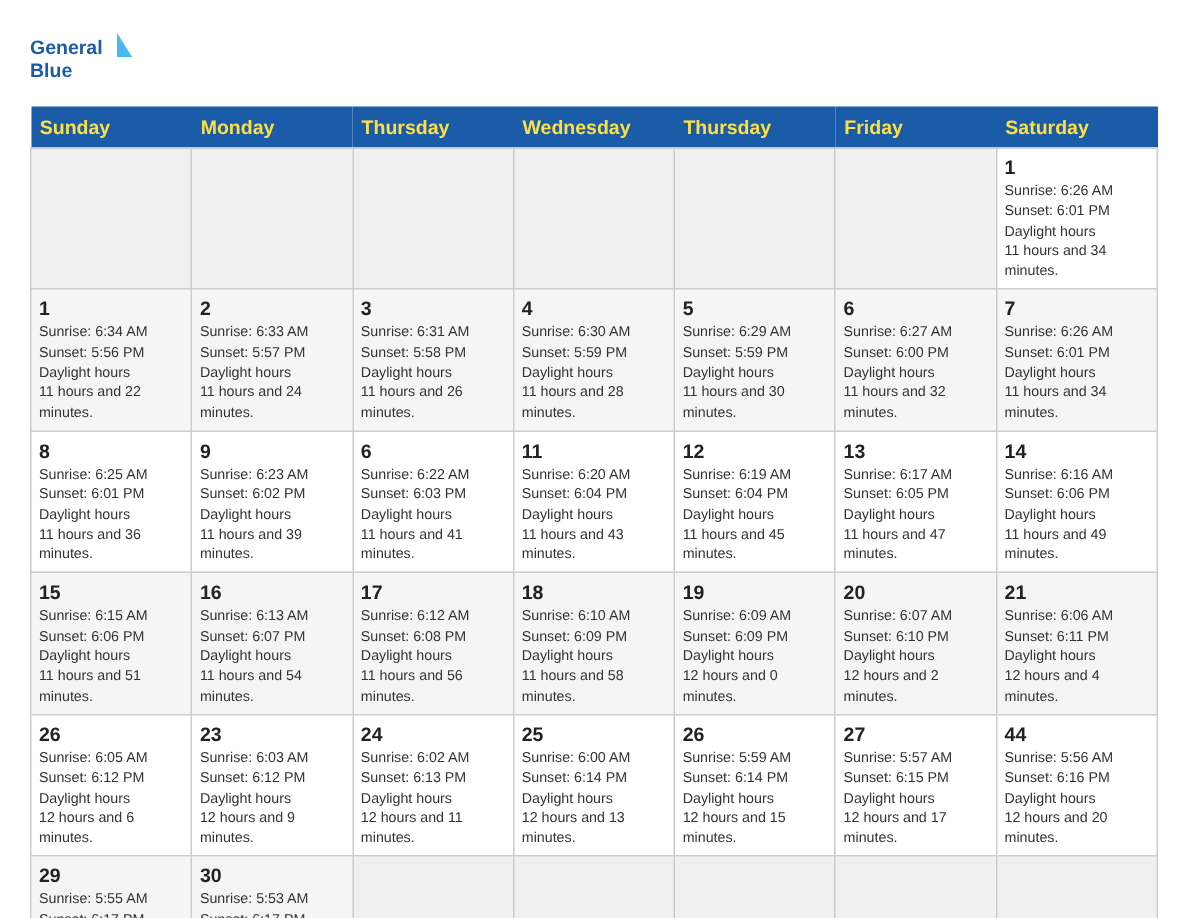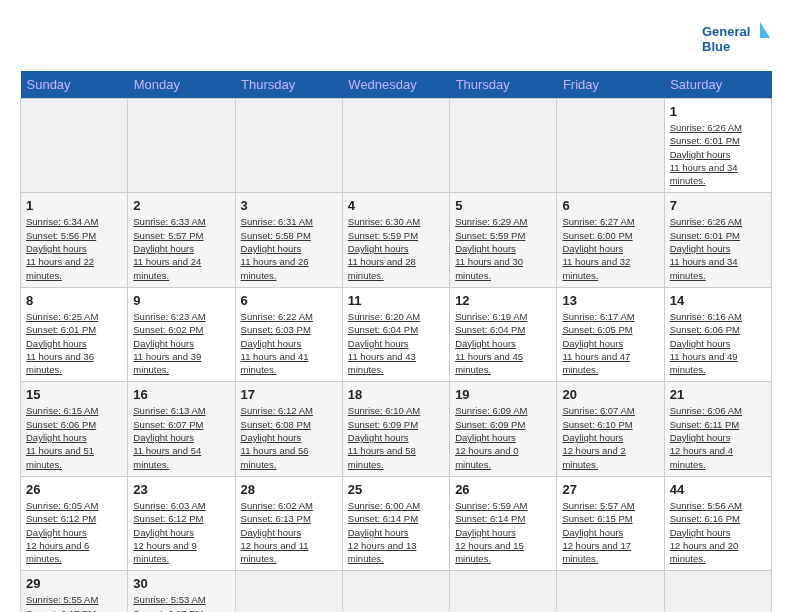--- a/index.html
+++ b/index.html
@@ -24,36 +24,36 @@
       font-weight: bold;
       color: #222;
     }
     .location-subtitle {
       font-size: 16px;
       color: #444;
       font-weight: normal;
     }
     .top-bar {
       display: flex;
-      justify-content: flex-end;
+      justify-content: flex-start;
       align-items: flex-start;
       margin-bottom: 8px;
     }
     table {
       width: 100%;
       border-collapse: collapse;
       table-layout: fixed;
     }
     th {
       background-color: #1a5ca8;
-      color: #c4b5fd;
+      color: #fde047;
       text-align: left;
       padding: 6px 6px;
       font-size: 13px;
-      font-weight: normal;
+      font-weight: bold;
     }
     td {
       border: 1px solid #ccc;
       vertical-align: top;
       padding: 5px 5px;
       font-size: 10px;
       color: #333;
       background: #fff;
       height: 90px;
     }
@@ -67,21 +67,20 @@
       display: block;
       margin-bottom: 2px;
     }
     .empty-cell {
       background: #f0f0f0 !important;
     }
     .cell-text {
       font-size: 9.5px;
       line-height: 1.4;
       color: #333;
-      text-decoration: underline;
     }
   </style>
 </head>
 <body>
 
 <div class="top-bar">
   <div class="header-logo">
   <svg width="70" height="38" viewBox="0 0 70 38" xmlns="http://www.w3.org/2000/svg">
     <text x="0" y="16" font-size="13" font-weight="bold" font-family="Arial,sans-serif" fill="#1a5ca8">General</text>
     <text x="0" y="31" font-size="13" font-weight="bold" font-family="Arial,sans-serif" fill="#1a5ca8">Blue</text>
@@ -212,21 +211,21 @@
       <tr>
         <td>
           <span class="day-num">26</span>
           <div class="cell-text">Sunrise: 6:05 AM<br>Sunset: 6:12 PM<br>Daylight hours<br>12 hours and 6 minutes.</div>
         </td>
         <td>
           <span class="day-num">23</span>
           <div class="cell-text">Sunrise: 6:03 AM<br>Sunset: 6:12 PM<br>Daylight hours<br>12 hours and 9 minutes.</div>
         </td>
         <td>
-          <span class="day-num">28</span>
+          <span class="day-num">24</span>
           <div class="cell-text">Sunrise: 6:02 AM<br>Sunset: 6:13 PM<br>Daylight hours<br>12 hours and 11 minutes.</div>
         </td>
         <td>
           <span class="day-num">25</span>
           <div class="cell-text">Sunrise: 6:00 AM<br>Sunset: 6:14 PM<br>Daylight hours<br>12 hours and 13 minutes.</div>
         </td>
         <td>
           <span class="day-num">26</span>
           <div class="cell-text">Sunrise: 5:59 AM<br>Sunset: 6:14 PM<br>Daylight hours<br>12 hours and 15 minutes.</div>
         </td>

